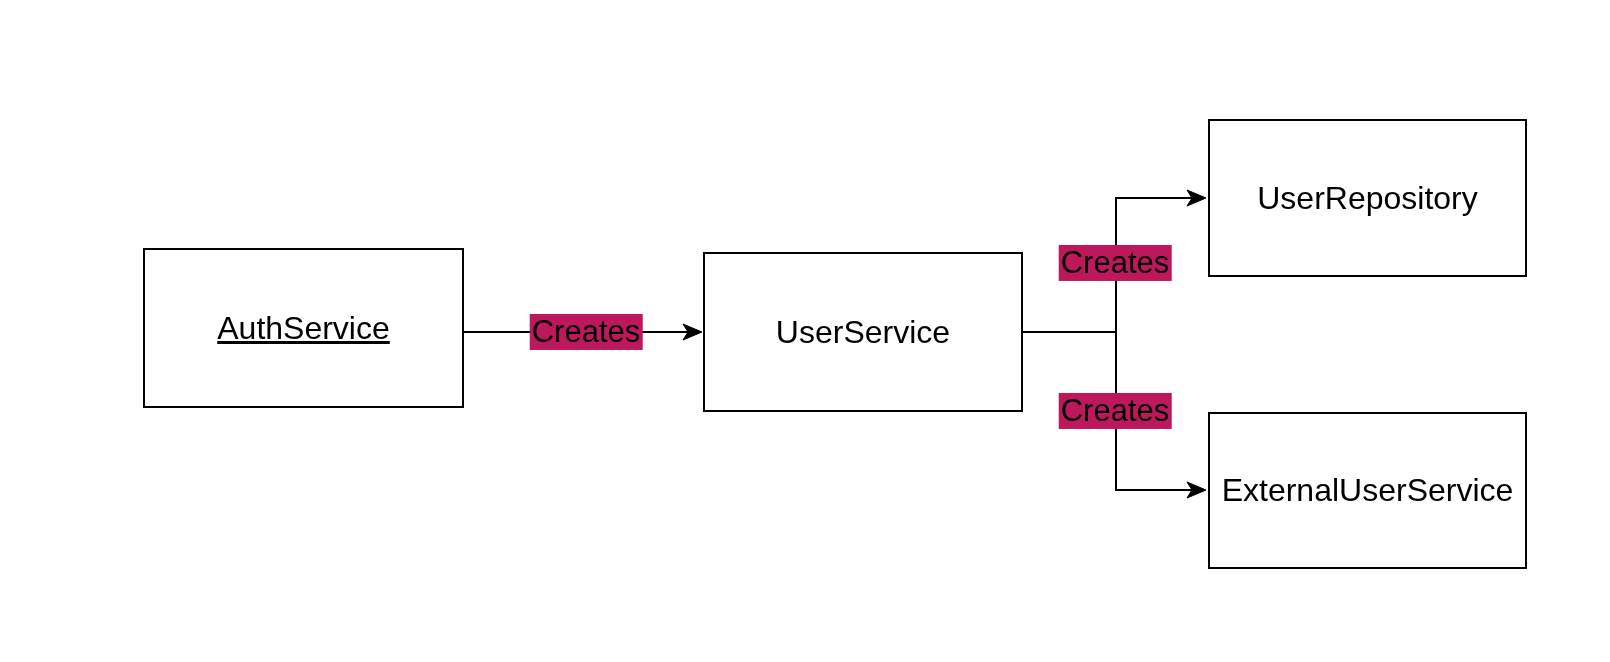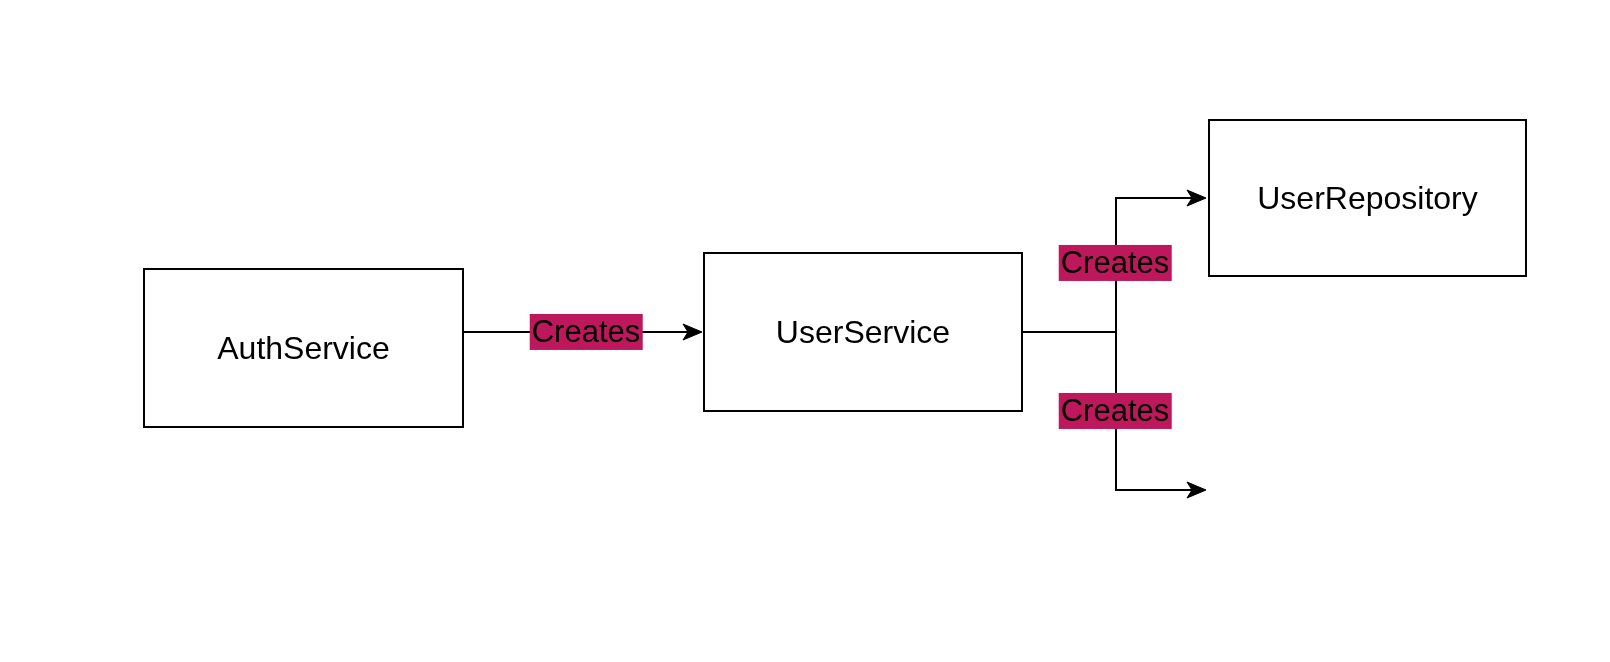--- a/index.html
+++ b/index.html
@@ -75,32 +75,35 @@
       <path class="edge-line" d="M 1023 332 H 1116 V 198 H 1192"></path>
       <path class="arrowhead" d="M 1206 198 L 1187 190 L 1192 198 L 1187 206 Z"></path>
     </g>
 
     <g>
       <path class="edge-line" d="M 1116 332 V 490 H 1192"></path>
       <path class="arrowhead" d="M 1206 490 L 1187 482 L 1192 490 L 1187 498 Z"></path>
     </g>
   </svg>
 
-  <div class="node" style="left:143px; top:268px; width:321px; height:160px;">
+  <div class="node" style="left:143px; top:248px; width:321px; height:160px;text-decoration:underline;">
     <span class="node-label">AuthService</span>
   </div>
 
   <div class="node" style="left:703px; top:252px; width:320px; height:160px;">
     <span class="node-label">UserService</span>
   </div>
 
   <div class="node" style="left:1208px; top:119px; width:319px; height:158px;">
     <span class="node-label">UserRepository</span>
   </div>
 
+  <div class="node" style="left:1208px; top:412px; width:319px; height:157px;">
+    <span class="node-label">ExternalUserService</span>
+  </div>
 
   <div class="edge-label" style="left:586px; top:332px;">Creates</div>
 
   <div class="edge-label" style="left:1115px; top:263px;">Creates</div>
 
   <div class="edge-label" style="left:1115px; top:411px;">Creates</div>
 
 </div>
 
 </body></html>

